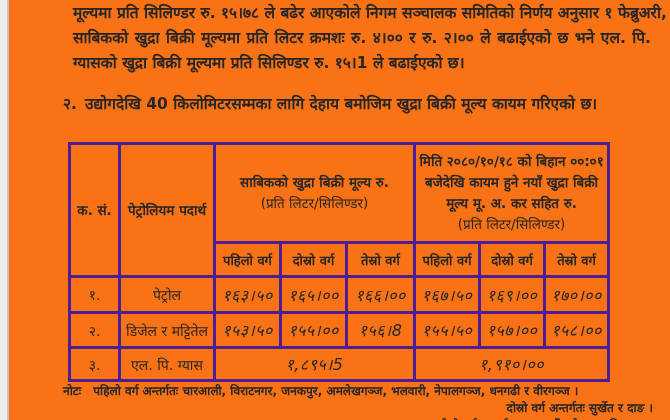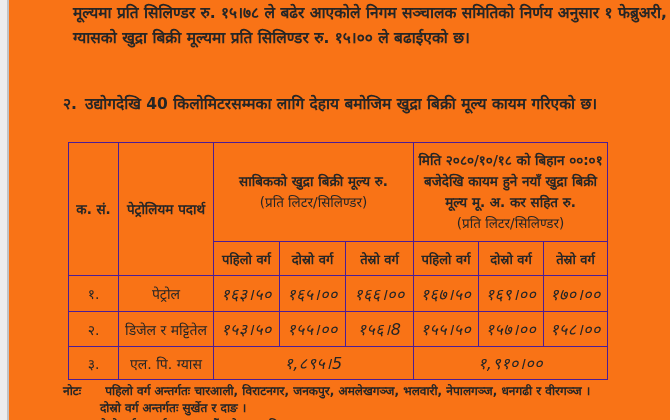--- a/index.html
+++ b/index.html
@@ -55,21 +55,21 @@
   }
   
   table.price {
     position: absolute; left: 68px; top: 142px;
     width: 539px;
     border-collapse: collapse;
     table-layout: fixed;
     font-size: 13.5px;
   }
   table.price td {
-    border: 1px solid #4c1d95;
+    border: 3px solid #4c1d95;
     text-align: center;
     vertical-align: middle;
     padding: 0 2px;
     overflow: hidden;
   }
   tr.r-head { height: 99px; }
   tr.r-sub  { height: 34px; }
   tr.r-d1   { height: 36px; }
   tr.r-d2   { height: 35px; }
   tr.r-d3   { height: 33px; }
@@ -78,33 +78,34 @@
   td.sub { font-weight: bold; font-size: 13px; }
   td.sn { font-size: 14px; }
   td.prod { text-align: left; padding-left: 7px; font-size: 14px; }
   td.val { font-size: 16px; letter-spacing: 0.5px; font-style: italic; }
   
   .note {
     position: absolute; left: 63px; top: 383px; width: 590px;
     font-size: 12px; font-weight: 600;
   }
   .note .nline { height: 17px; line-height: 17px; white-space: nowrap; }
-  .note .indent { margin-left: 37px; }
-  .note .label { margin-right: 24px; }
+  .note .indent { margin-left: 37px; text-align: right; }
+  .note .label { margin-right: 12px; }
 </style>
 </head>
 <body>
 
 <div class="page">
   <div class="edge-left"></div>
   <div class="edge-right"></div>
 
   <div class="para1">
     <div class="line">मूल्यमा प्रति सिलिण्डर रु. १५।७८ ले बढेर आएकोले निगम सञ्चालक समितिको निर्णय अनुसार १ फेब्रुअरी,</div>
-    <div class="line last">ग्यासको खुद्रा बिक्री मूल्यमा प्रति सिलिण्डर रु. १५।०० ले बढाईएको छ।</div>
+    <div class="line">साबिकको खुद्रा बिक्री मूल्यमा प्रति लिटर क्रमशः रु. ४।०० र रु. २।०० ले बढाईएको छ भने एल. पि.</div>
+    <div class="line last">ग्यासको खुद्रा बिक्री मूल्यमा प्रति सिलिण्डर रु. १५।1 ले बढाईएको छ।</div>
   </div>
 
   <div class="para2">
     <span class="num">२.</span>
     <div class="body">
       <div class="line last">उद्योगदेखि 40 किलोमिटरसम्मका लागि देहाय बमोजिम खुद्रा बिक्री मूल्य कायम गरिएको छ।</div>
     </div>
   </div>
 
   <table class="price">

